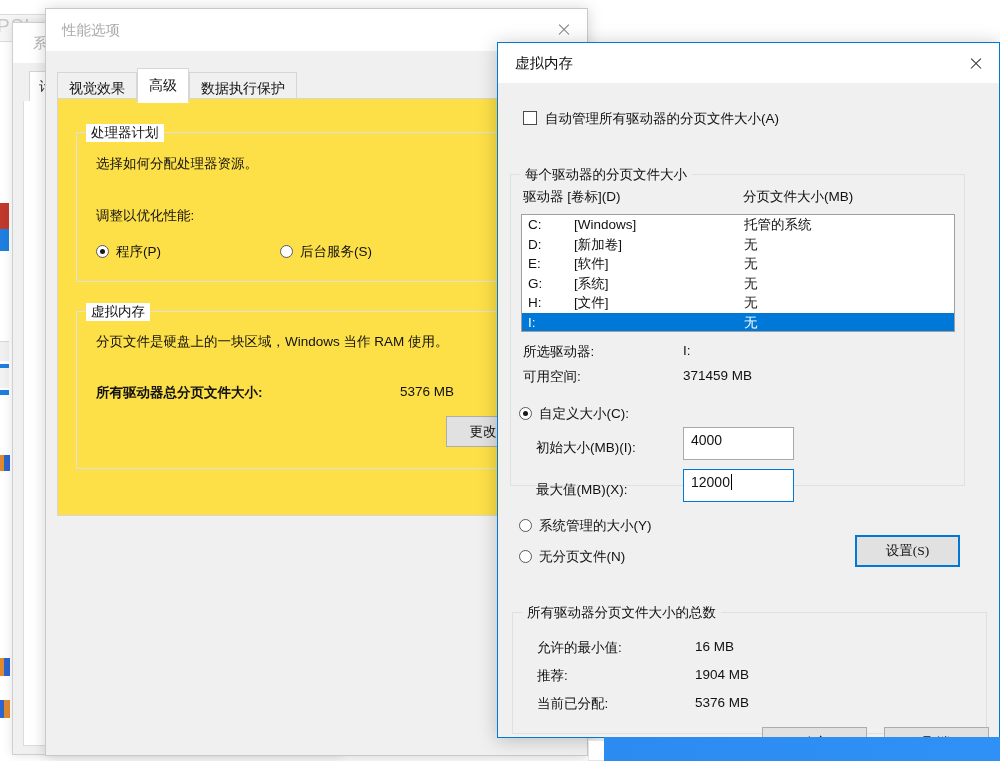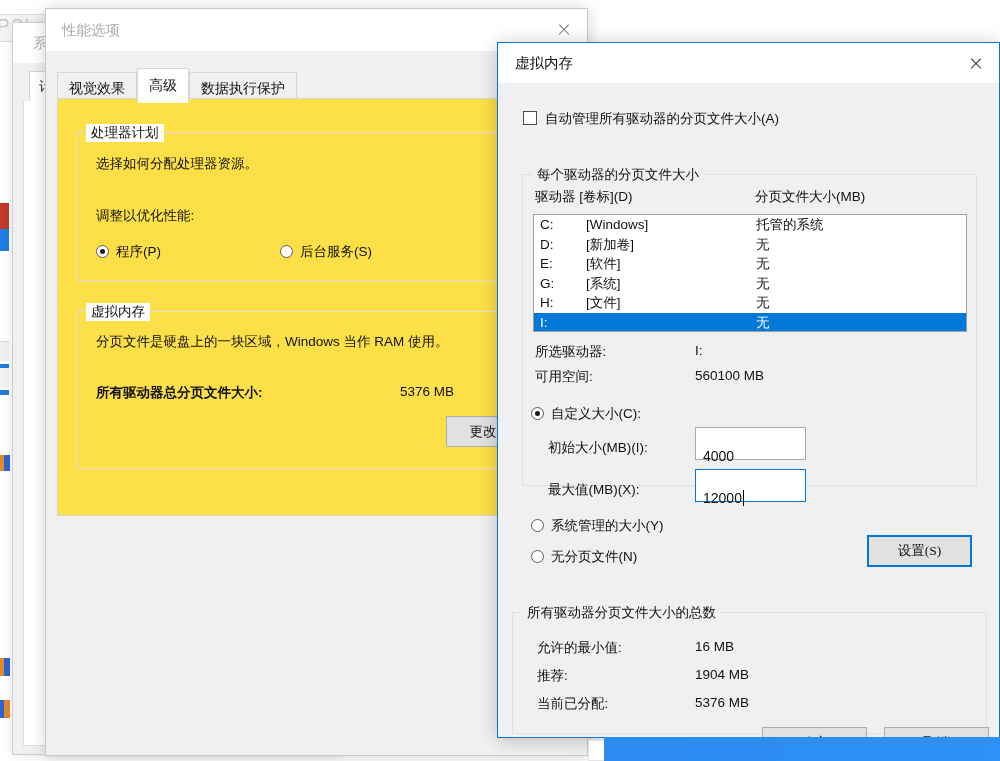--- a/index.html
+++ b/index.html
@@ -151,39 +151,39 @@
   }
   .win-vm .titlebar .closebtn {
     position:absolute; right:0; top:0; width:47px; height:41px;
     display:flex; align-items:center; justify-content:center;
   }
   .win-vm .content { position:absolute; left:0; top:41px; right:0; bottom:0; }
 
   .vm-txt { position:absolute; font-size:13.5px; color:#111; white-space:nowrap; }
   .gbox-grey > .legend { background:#f0f0f0; }
 
-  .vm-g1 { left:24px; top:90px; width:455px; height:312px; }
+  .vm-g1 { left:12px; top:90px; width:455px; height:312px; }
   .vm-g2 { left:14px; top:528px; width:475px; height:122px; }
 
   .drivelist {
     position:absolute; left:10px; top:39px; width:434px; height:118px;
     background:#ffffff; border:1px solid #a0a0a0; overflow:hidden;
   }
   .drive-row {
     height:19.5px; line-height:19.5px; font-size:13.5px; color:#111;
     position:relative; padding-left:6px; white-space:nowrap;
   }
   .drive-row.selected { background:#0078d7; color:#ffffff; }
   .drive-row .dletter { position:absolute; left:6px; }
   .drive-row .dlabel  { position:absolute; left:52px; }
   .drive-row .dsize   { position:absolute; left:222px; }
 
   .txtbox {
     position:absolute; background:#ffffff; border:1px solid #a9a9a9;
-    font-size:14px; color:#111; padding:20px 0 0 7px; height:33px;
+    font-size:14px; color:#111; padding:4px 0 0 7px; height:33px;
     font-family:inherit; white-space:nowrap;
   }
   .txtbox.focused { border:1px solid #0078d7; }
   .caret {
     display:inline-block; width:1px; height:16px; background:#000;
     vertical-align:-3px; margin-left:1px;
   }
   .xglyph { display:block; width:14px; height:14px; position:relative; }
   .xglyph::before, .xglyph::after {
     content:""; position:absolute; left:0; top:6px; width:14px; height:1.3px;
@@ -326,21 +326,21 @@
             <span class="dletter">I:</span>
             <span class="dlabel"></span>
             <span class="dsize">无</span>
           </div>
         </div>
 
         <div class="vm-txt" style="left:12px; top:168px;">所选驱动器:</div>
         <div class="vm-txt" style="left:172px; top:168px;">I:</div>
 
         <div class="vm-txt" style="left:12px; top:193px;">可用空间:</div>
-        <div class="vm-txt" style="left:172px; top:193px;">560100 MB</div>
+        <div class="vm-txt" style="left:172px; top:193px;">371459 MB</div>
 
         <div class="vm-txt" style="left:8px; top:230px;">
           <span class="radio checked"></span><span>自定义大小(C):</span>
         </div>
 
         <div class="vm-txt" style="left:25px; top:264px;">初始大小(MB)(I):</div>
         <div class="txtbox" style="left:172px; top:252px; width:111px;">
           <span>4000</span>
         </div>
 

